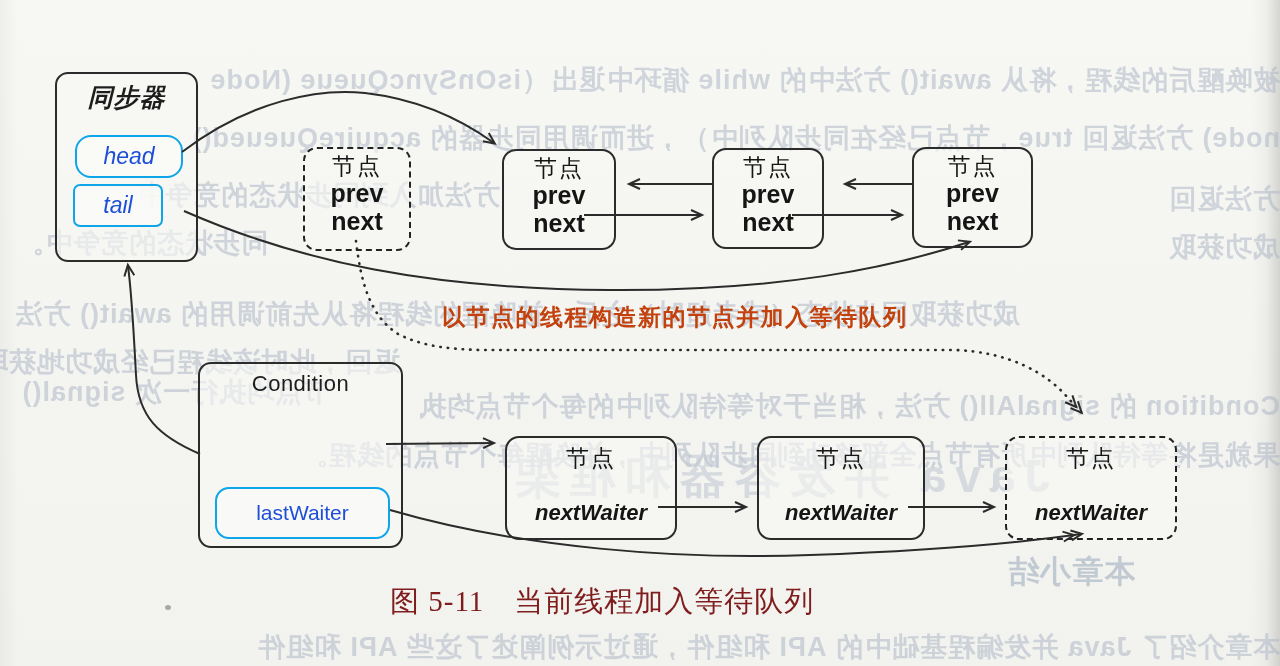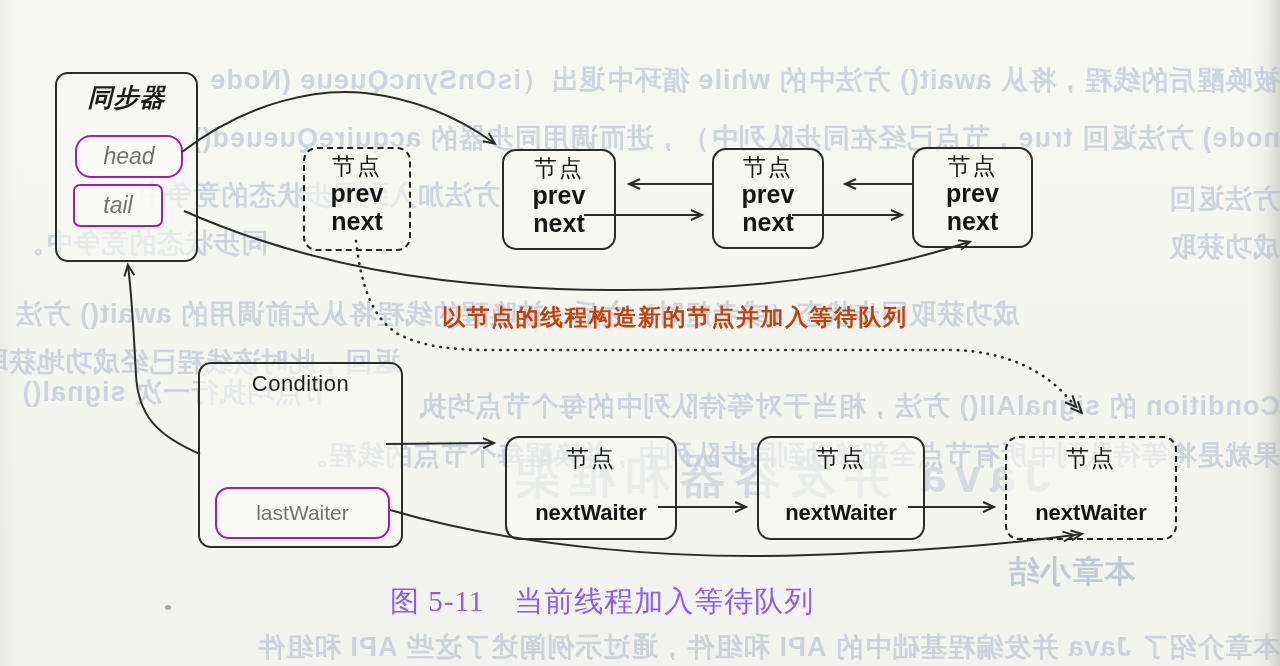--- a/index.html
+++ b/index.html
@@ -30,50 +30,50 @@
   .dbox{
     position:absolute;border:2px solid #2b2b2b;border-radius:13px;
     background:rgba(247,247,244,.62);z-index:2;box-sizing:border-box;
   }
   .dbox .btitle{
     text-align:center;font-size:25px;color:#1d1d1d;font-weight:600;
     margin-top:7px;letter-spacing:1px;
   }
   .dbox .btitle.latin{font-weight:400;font-size:22px;letter-spacing:.5px;}
   .pill{
-    position:absolute;border:2px solid #a21caf;border-radius:16px;
+    position:absolute;border:2px solid #0ea5e9;border-radius:16px;
     background:rgba(250,250,248,.8);box-sizing:border-box;
     display:flex;align-items:center;justify-content:center;
-    font-size:23px;color:#737373;
+    font-size:23px;color:#1d4ed8;
   }
   .pill.small{font-size:21px;border-radius:14px;}
   .nodebox{
     position:absolute;border:2px solid #2b2b2b;border-radius:14px;
     background:rgba(247,247,244,.62);z-index:2;box-sizing:border-box;
     display:flex;flex-direction:column;align-items:center;
     color:#151515;
     margin-top:13px;
   }
   .nodebox.dashed{border:2px dashed #222;}
   .nodebox .nlabel{font-size:23px;font-weight:500;letter-spacing:2px;margin-top:5px;line-height:1.08;}
   .nodebox .nfield{font-size:25px;font-weight:700;line-height:1.12;}
   .nodebox.waiter{justify-content:space-between;}
   .nodebox.waiter .nlabel{margin-top:8px;}
-  .nodebox.waiter .nfield{font-size:22px;margin-bottom:12px;}
+  .nodebox.waiter .nfield{font-size:22px;margin-bottom:12px;font-style:italic;}
   
   svg.wires{position:absolute;left:0;top:0;z-index:3;}
   
   .annotation{
     position:absolute;left:442px;top:302px;z-index:4;
     font-size:23px;font-weight:600;color:#c2410c;letter-spacing:1.5px;
     font-family:"DejaVu Sans","Liberation Sans",sans-serif;
   }
   .caption{
     position:absolute;left:390px;top:582px;z-index:4;
-    font-size:29px;color:#8b5cf6;letter-spacing:1px;
+    font-size:29px;color:#7f1d1d;letter-spacing:1px;
     font-family:"Liberation Serif","DejaVu Serif",serif;
   }
   .speck{position:absolute;left:165px;top:605px;width:6px;height:5px;border-radius:50%;
     background:#8f8f89;opacity:.75;z-index:1;}
 </style>
 </head>
 <body>
 
 <div class="paper"></div>
 

